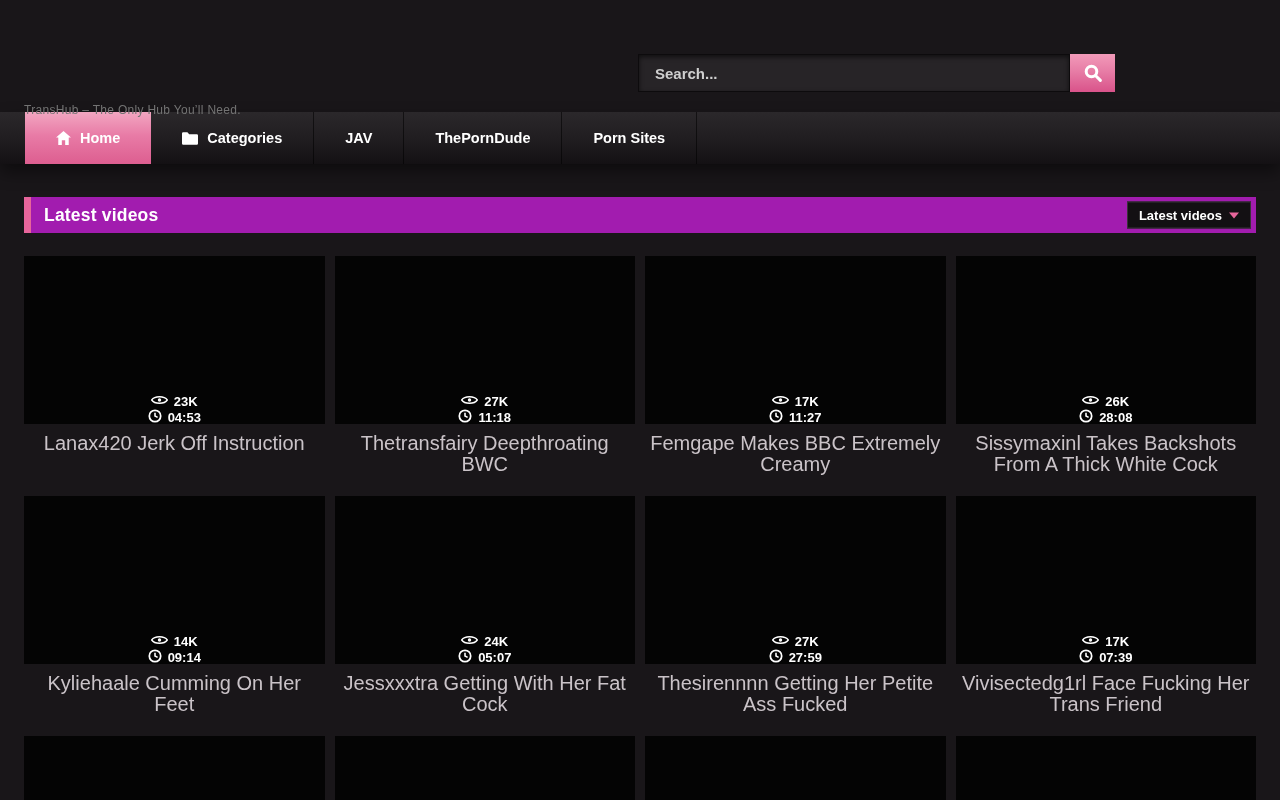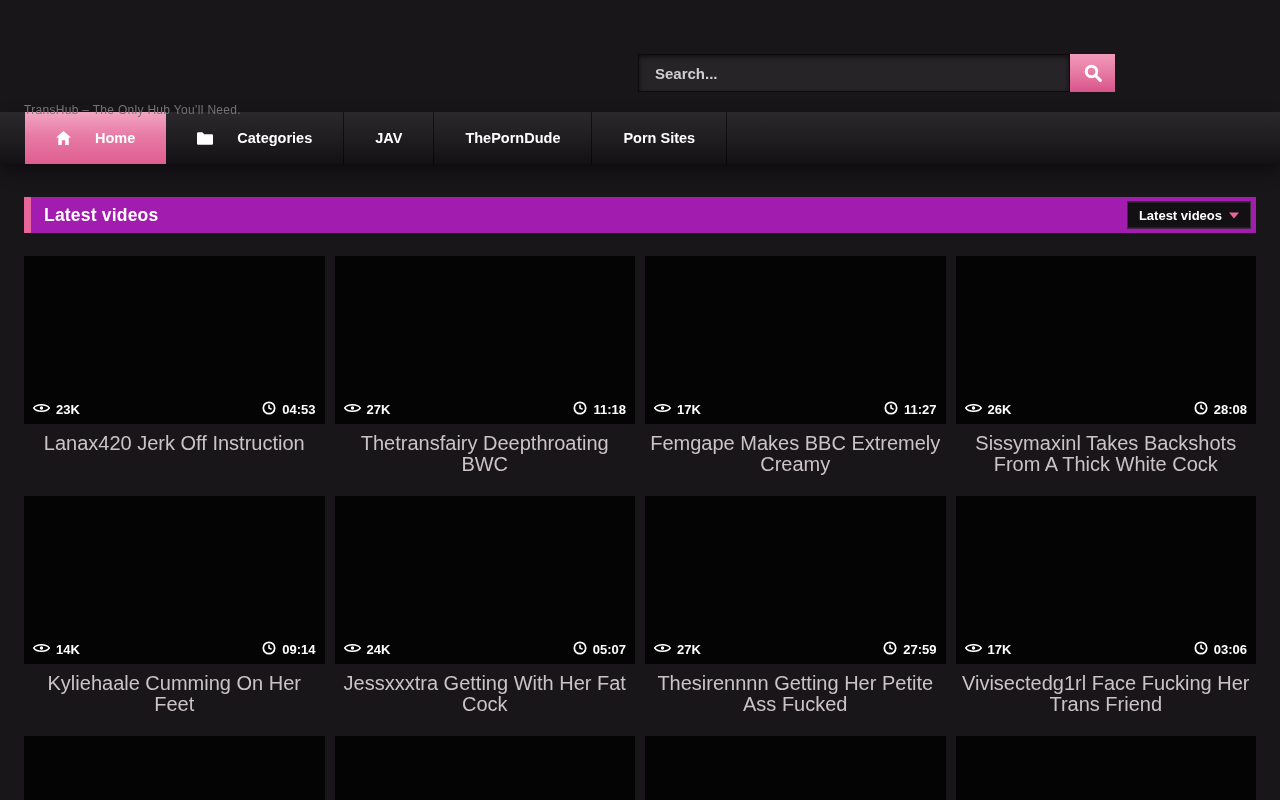--- a/index.html
+++ b/index.html
@@ -31,21 +31,21 @@
   .tagline { position: absolute; left: 24px; top: 103px; font-size: 12px; color: #737373; letter-spacing: .3px; }
 
   
   .navbar {
     height: 52px; padding-left: 25px;
     background: linear-gradient(180deg, #2b282b 0%, #211e21 48%, #141114 100%);
     display: flex; align-items: stretch;
     box-shadow: 0 8px 16px rgba(0,0,0,.45);
   }
   .nav-item {
-    display: flex; align-items: center; gap: 24px;
+    display: flex; align-items: center; gap: 9px;
     padding: 0 31px; cursor: pointer;
     color: #fff; font-weight: bold; font-size: 14.5px;
     border-right: 1px solid rgba(0,0,0,.55);
     white-space: nowrap;
   }
   .nav-item.active {
     background: linear-gradient(180deg, #f2a6c1 0%, #e87ba6 45%, #dd5e90 100%);
     border-right: none;
   }
   .nav-item .nicon { display: flex; align-items: center; }
@@ -75,21 +75,21 @@
   .grid {
     margin: 23px 24px 0;
     display: grid; grid-template-columns: repeat(4, 1fr);
     column-gap: 10px; row-gap: 20px;
   }
   .card { cursor: pointer; }
   .thumb { position: relative; height: 168px; background: #040404; }
   .meta {
     position: absolute; left: 0; right: 0; bottom: 0; height: 30px;
     display: flex; justify-content: space-between; align-items: center;
-    padding: 0 9px; color: #fff; font-weight: bold; font-size: 13px;
+    padding: 0 9px; color: #fff; font-weight: bold; font-size: 13px; flex-direction: column;
   }
   .meta .pair { display: flex; align-items: center; gap: 6px; }
   .vtitle {
     margin: 9px 4px 0; text-align: center;
     color: #cac3c8; font-size: 20px; font-weight: normal;
     line-height: 21px; min-height: 43px;
   }
 </style>
 </head>
 <body>
@@ -310,21 +310,21 @@
                 <path d="M1 8 C5 2 19 2 23 8 C19 14 5 14 1 8 Z"></path>
                 <circle cx="12" cy="8" r="2.4" fill="#fff" stroke="none"></circle>
               </svg></span>
             <span>17K</span>
           </span>
         <span class="pair">
             <span><svg width="14" height="14" viewBox="0 0 16 16" fill="none" stroke="#fff" stroke-width="2">
                 <circle cx="8" cy="8" r="6.5"></circle>
                 <path d="M8 4.3 V8 L11 9.6" stroke-width="1.8"></path>
               </svg></span>
-            <span>03:06</span>
+            <span>07:39</span>
           </span>
       </div>
     </div>
     <h3 class="vtitle">Vivisectedg1rl Face Fucking Her Trans Friend</h3>
   </article>
 
   <article class="card">
       <div class="thumb"></div>
     </article>
   <article class="card">

